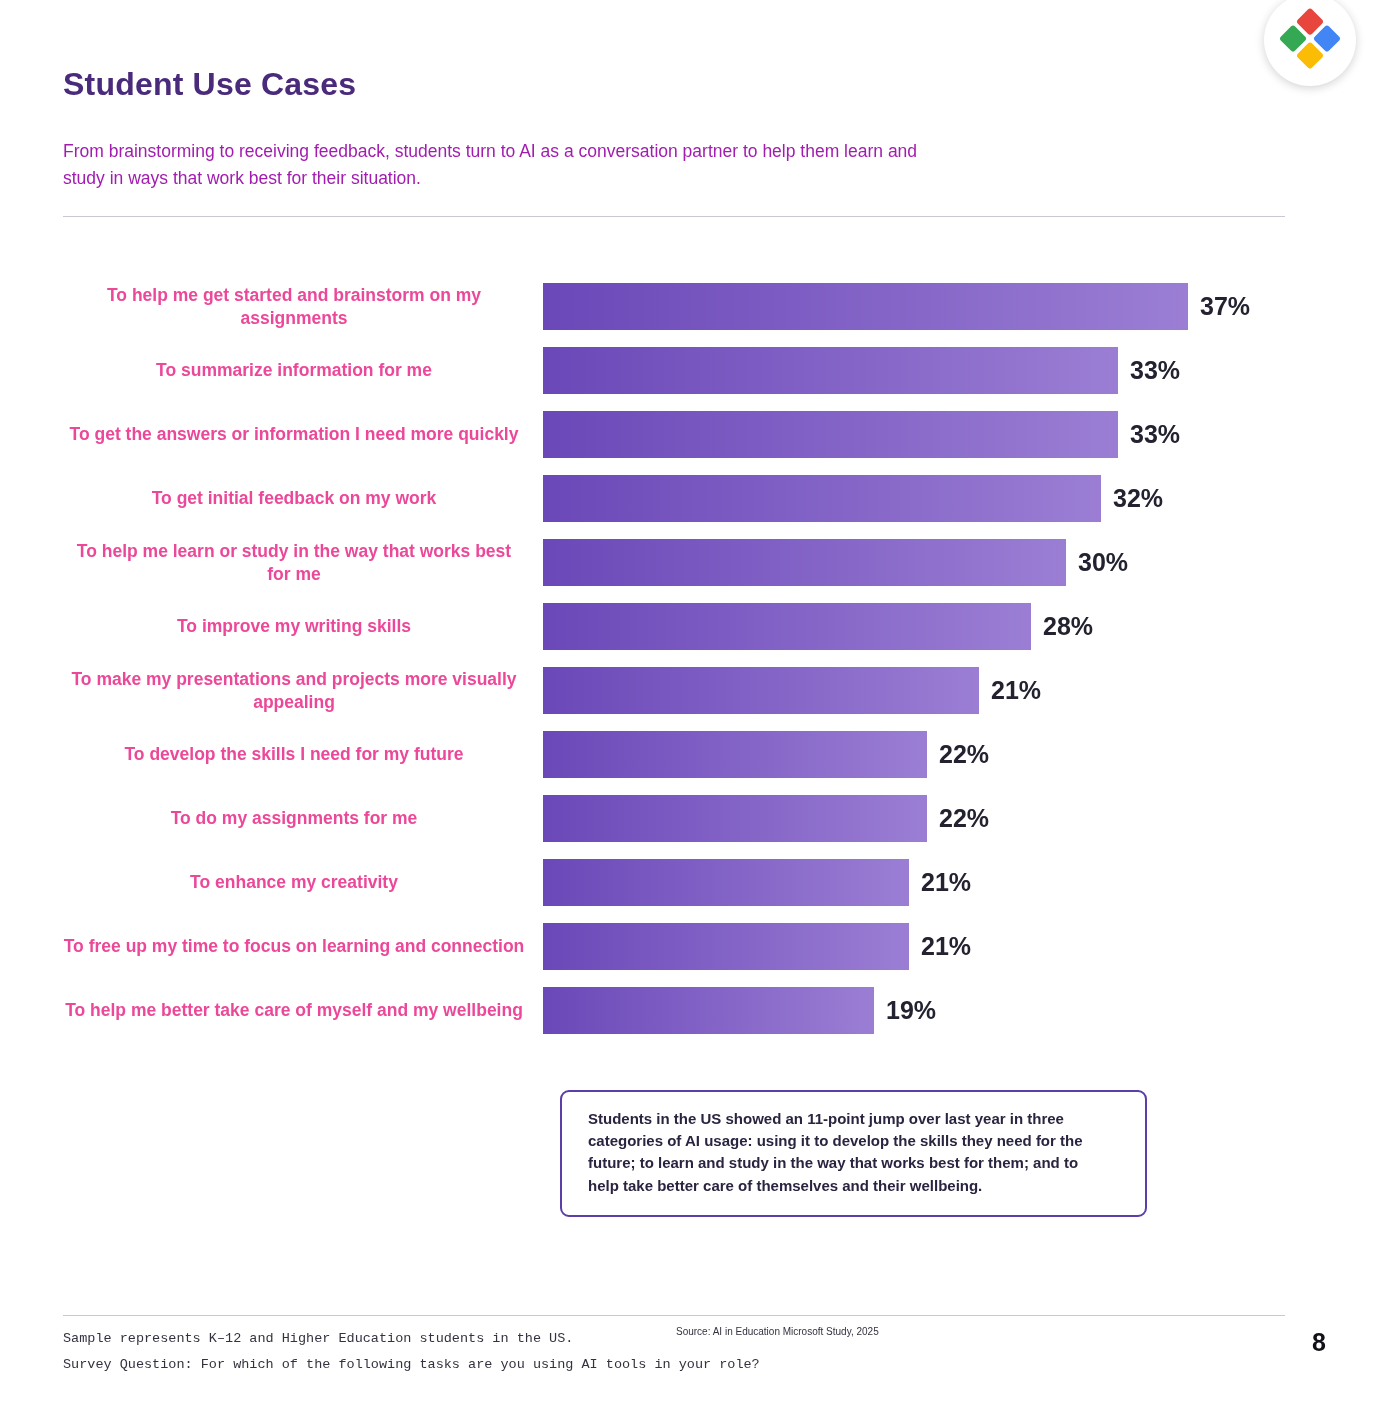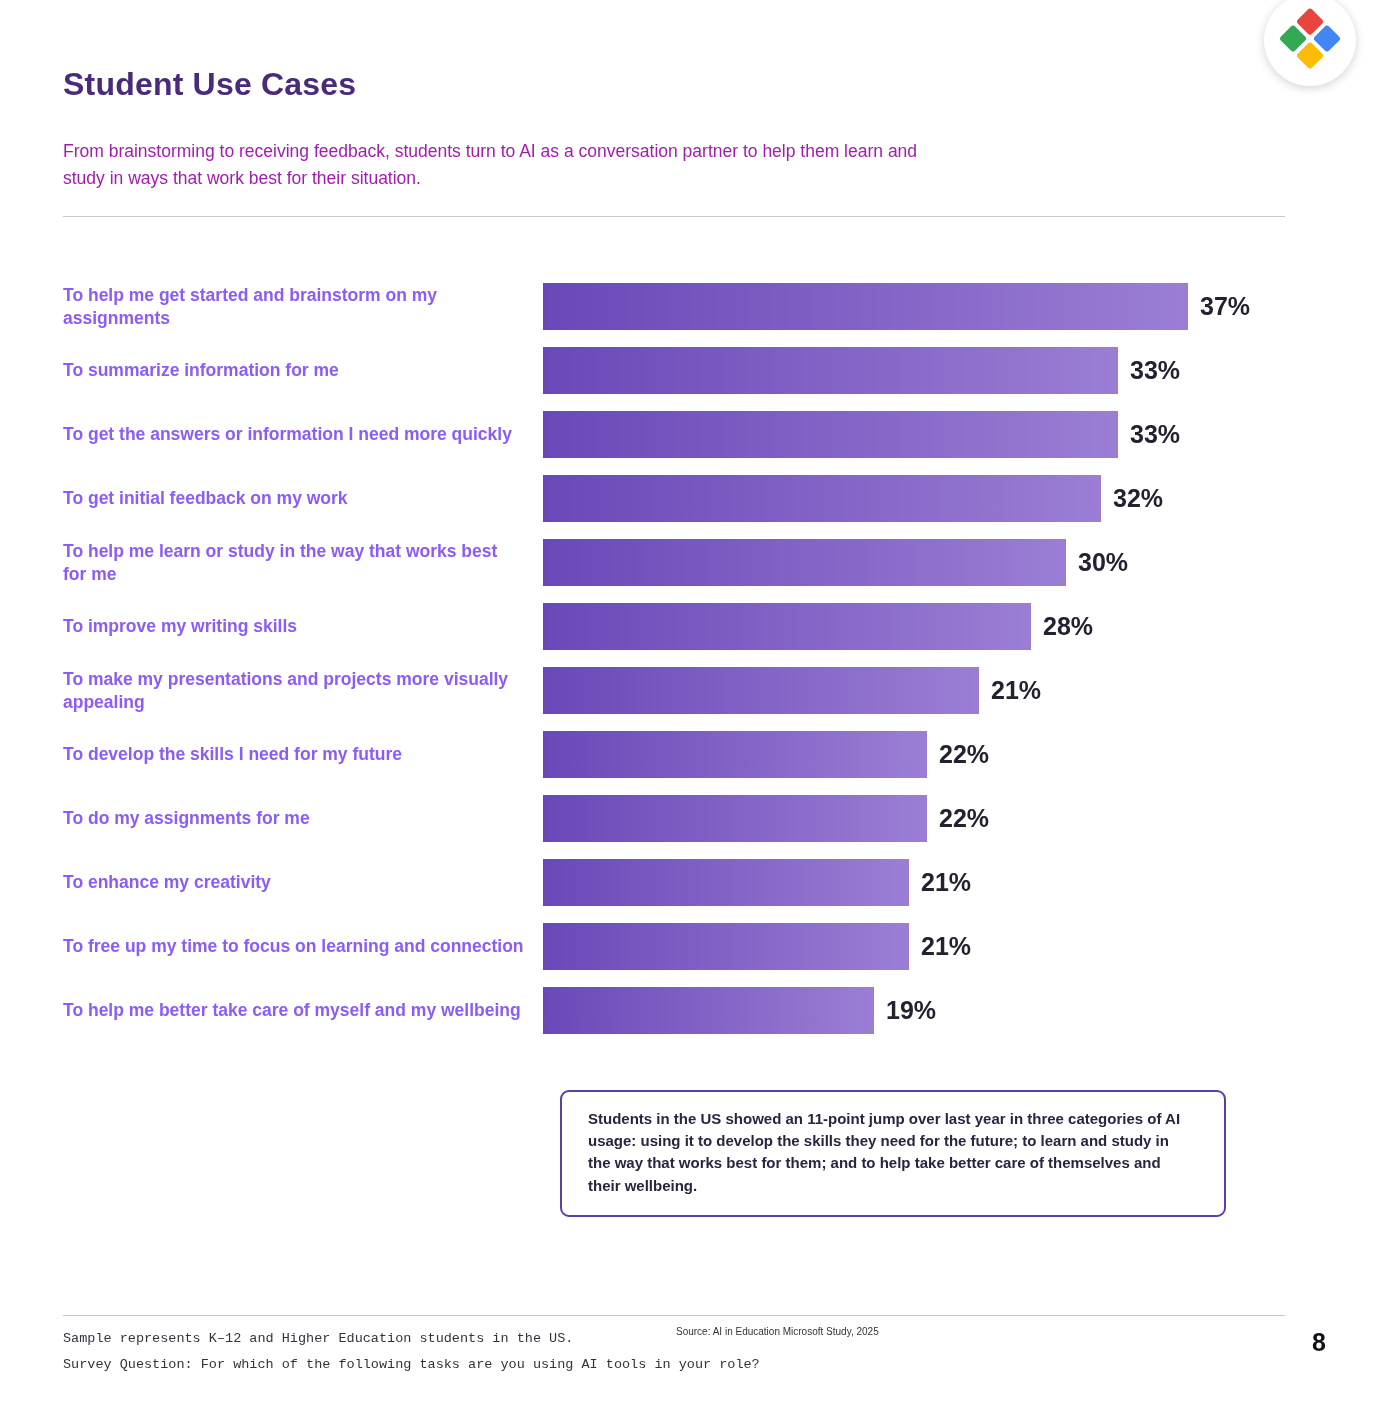--- a/index.html
+++ b/index.html
@@ -79,26 +79,26 @@
     width: 1230px;
   }
   .row {
     display: flex;
     align-items: center;
     height: 53px;
     margin-bottom: 11px;
   }
   .row-label {
     width: 480px;
-    text-align: left;
+    text-align: center;
     padding-right: 18px;
     font-size: 17.5px;
     font-weight: bold;
     line-height: 1.28;
-    color: #8b5cf6;
+    color: #ec4899;
     box-sizing: border-box;
   }
   .bar-area {
     flex: 1;
     display: flex;
     align-items: center;
     height: 100%;
   }
   .bar {
     height: 47px;
@@ -110,21 +110,21 @@
     color: #222230;
     margin-left: 12px;
     white-space: nowrap;
   }
 
   
   .callout {
     position: absolute;
     left: 560px;
     top: 1090px;
-    width: 666px;
+    width: 587px;
     box-sizing: border-box;
     border: 2px solid #5b3ea8;
     border-radius: 9px;
     padding: 16px 38px 18px 26px;
   }
   .callout-text {
     font-size: 15px;
     font-weight: bold;
     line-height: 1.48;
     color: #2b2440;

